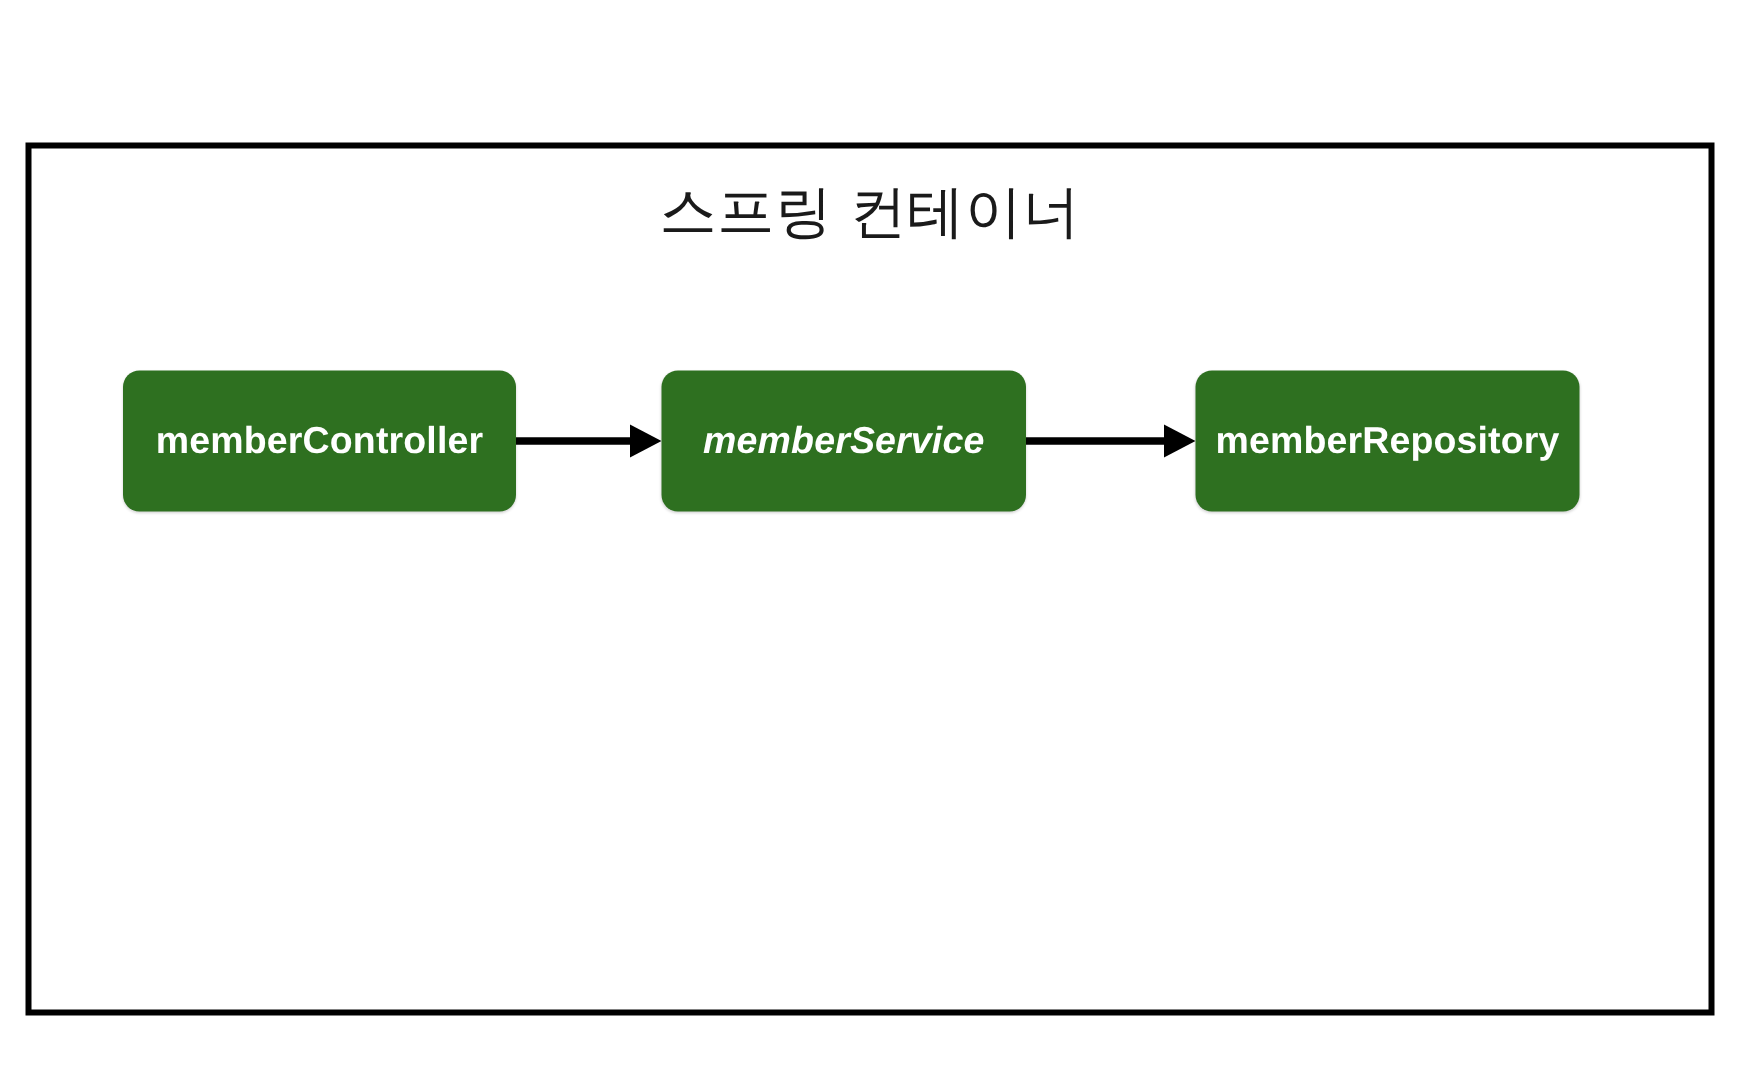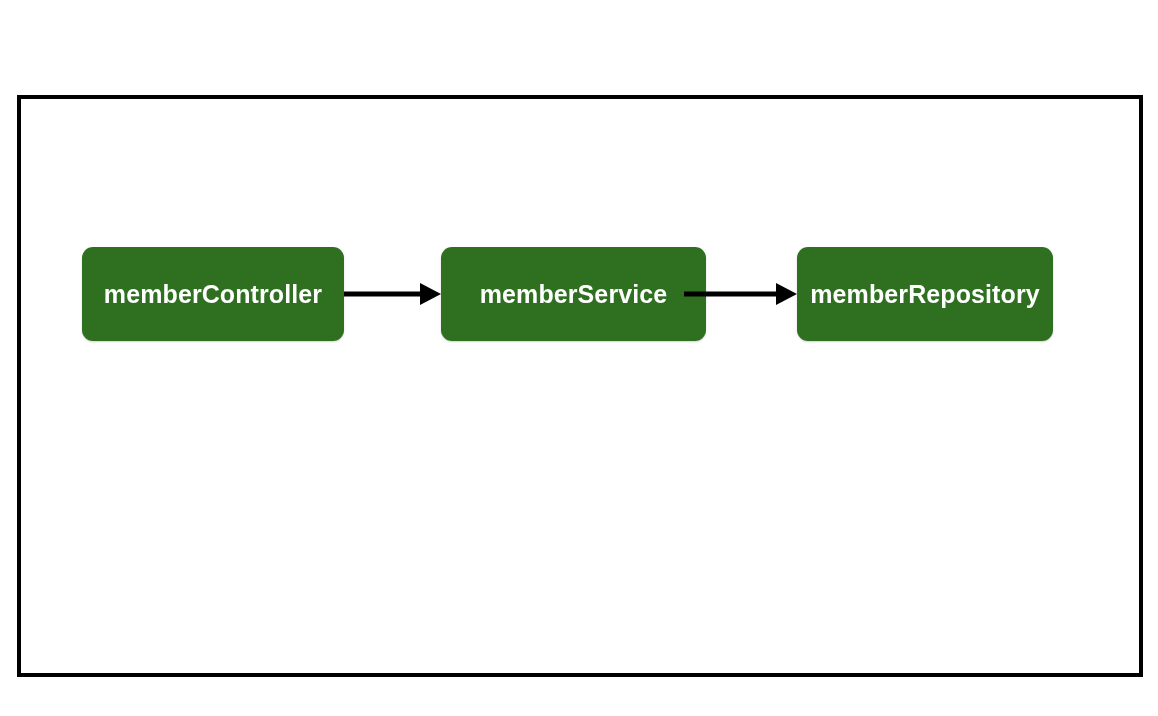--- a/index.html
+++ b/index.html
@@ -65,21 +65,21 @@
     color: #ffffff;
     font-size: 25px;
     font-weight: bold;
     letter-spacing: 0.1px;
     white-space: nowrap;
     box-shadow: 0 1px 2px rgba(0,0,0,0.18);
     text-align: right;
   }
 
   #bean-0 { left: 61px;  width: 262px; }   
-  #bean-1 { left: 420px; width: 265px; }   
+  #bean-1 { left: 420px; width: 243px; font-style: italic; }   
   #bean-2 { left: 776px; width: 256px; }   
 
   
   .arrow {
     position: absolute;
     top: 175px;   
     height: 40px;
     overflow: visible;
   }
   #arrow-0 { left: 323px; width: 97px; }   
@@ -87,20 +87,21 @@
 
   .arrow svg { display: block; }
 </style>
 </head>
 <body>
 
 <div id="canvas">
 
   <div id="container-frame">
 
+    <div id="container-title">스프링 컨테이너</div>
 
     <div class="bean-node" id="bean-0">
       <span>memberController</span>
     </div>
 
     <div class="arrow" id="arrow-0">
       <svg width="97" height="40" viewBox="0 0 97 40">
         <line x1="0" y1="20" x2="79" y2="20" stroke="#000000" stroke-width="5"></line>
         <polygon points="76,9 97,20 76,31" fill="#000000"></polygon>
       </svg>

